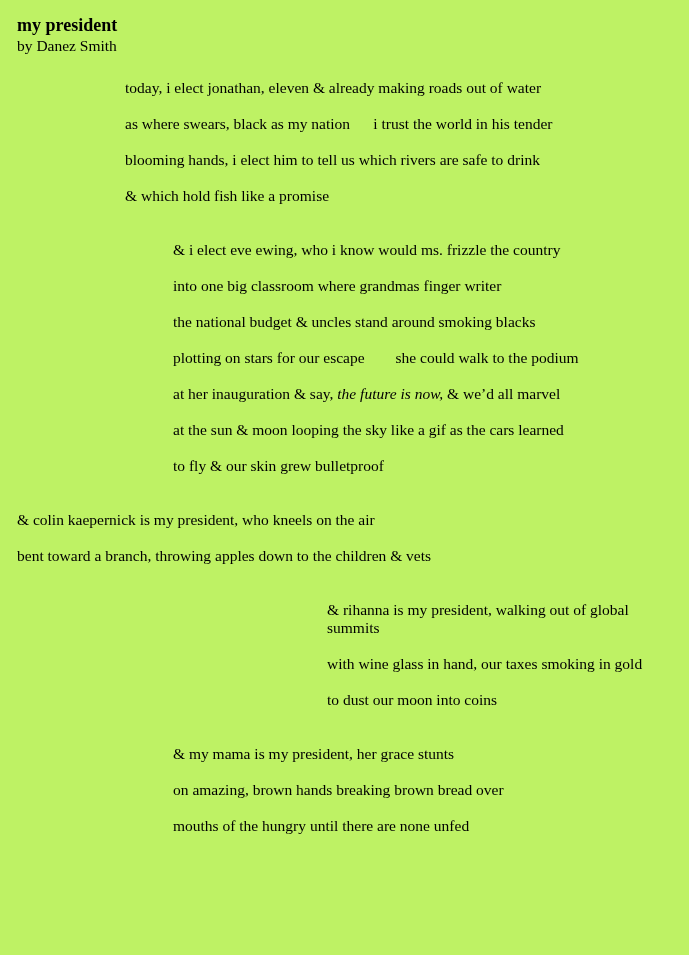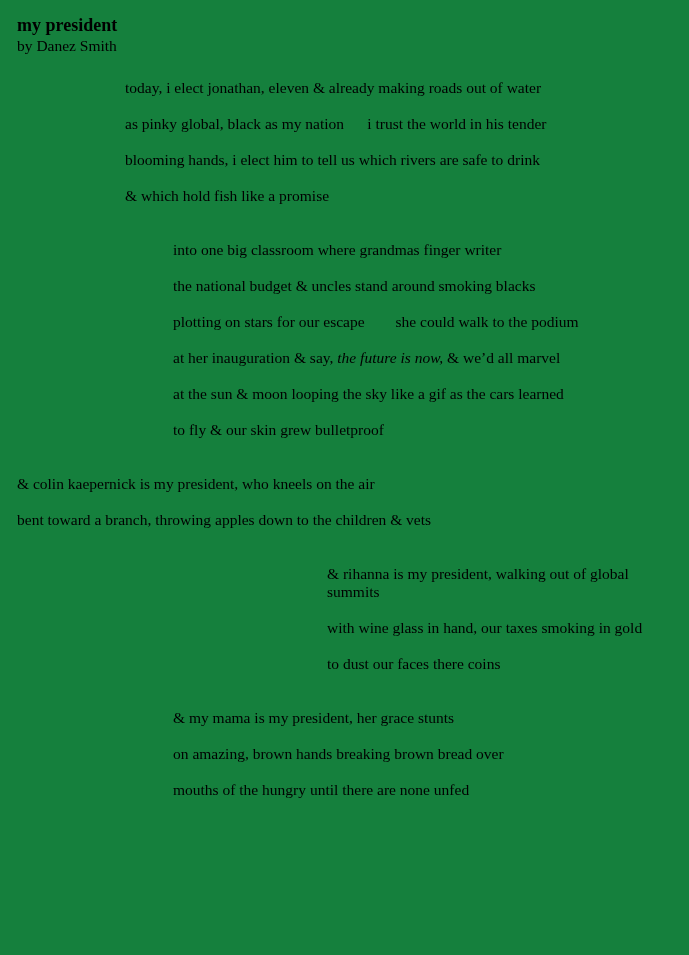--- a/index.html
+++ b/index.html
@@ -8,21 +8,21 @@
     background: #ffffff;
     color: #000000;
     font-family: "Liberation Serif", "DejaVu Serif", serif;
     font-size: 15.5px;
   }
   main {
     width: 689px;
     min-height: 955px;
     box-sizing: border-box;
     padding: 14px 17px;
-    background: #15803d;
+    background: #bef264;
   }
   .poem-header h1 {
     margin: 0;
     font-size: 18px;
     line-height: 22px;
     font-weight: bold;
   }
   .poem-header .byline {
     margin: 0;
     font-size: 15.5px;
@@ -51,41 +51,42 @@
 <body>
 
 <main>
   <header class="poem-header">
     <h1>my president</h1>
     <p class="byline">by Danez Smith</p>
   </header>
   <section class="poem">
       <div class="stanza">
         <div class="line"><span>today, i elect jonathan, eleven &amp; already making roads out of water</span></div>
-        <div class="line"><span>as pinky global, black as my nation      i trust the world in his tender</span></div>
+        <div class="line"><span>as where swears, black as my nation      i trust the world in his tender</span></div>
         <div class="line"><span>blooming hands, i elect him to tell us which rivers are safe to drink</span></div>
         <div class="line"><span>&amp; which hold fish like a promise</span></div>
       </div>
       <div class="stanza">
+        <div class="line"><span>&amp; i elect eve ewing, who i know would ms. frizzle the country</span></div>
         <div class="line"><span>into one big classroom where grandmas finger writer</span></div>
         <div class="line"><span>the national budget &amp; uncles stand around smoking blacks</span></div>
         <div class="line"><span>plotting on stars for our escape        she could walk to the podium</span></div>
         <div class="line"><span>at her inauguration &amp; say, </span><span class="italic">the future is now,</span><span> &amp; we’d all marvel</span></div>
         <div class="line"><span>at the sun &amp; moon looping the sky like a gif as the cars learned</span></div>
         <div class="line"><span>to fly &amp; our skin grew bulletproof</span></div>
       </div>
       <div class="stanza">
         <div class="line"><span>&amp; colin kaepernick is my president, who kneels on the air</span></div>
         <div class="line"><span>bent toward a branch, throwing apples down to the children &amp; vets</span></div>
       </div>
       <div class="stanza">
         <div class="line"><span>&amp; rihanna is my president, walking out of global
 summits</span></div>
         <div class="line"><span>with wine glass in hand, our taxes smoking in gold</span></div>
-        <div class="line"><span>to dust our faces there coins</span></div>
+        <div class="line"><span>to dust our moon into coins</span></div>
       </div>
       <div class="stanza">
         <div class="line"><span>&amp; my mama is my president, her grace stunts</span></div>
         <div class="line"><span>on amazing, brown hands breaking brown bread over</span></div>
         <div class="line"><span>mouths of the hungry until there are none unfed</span></div>
       </div>
     </section>
 </main>
 
 </body></html>

